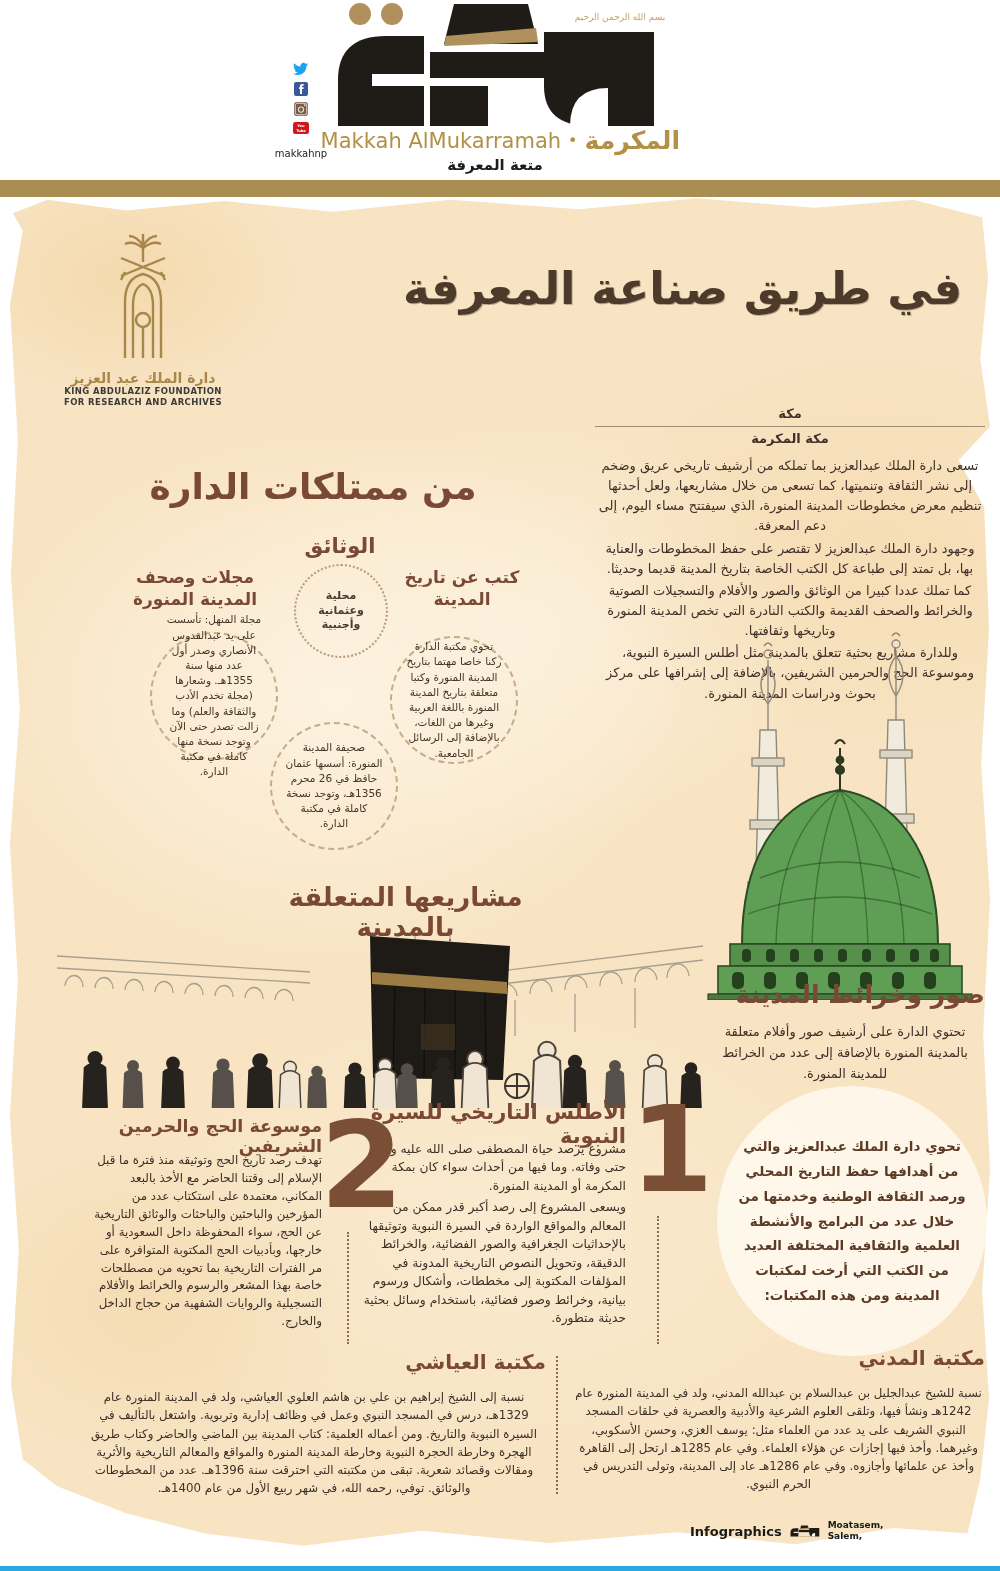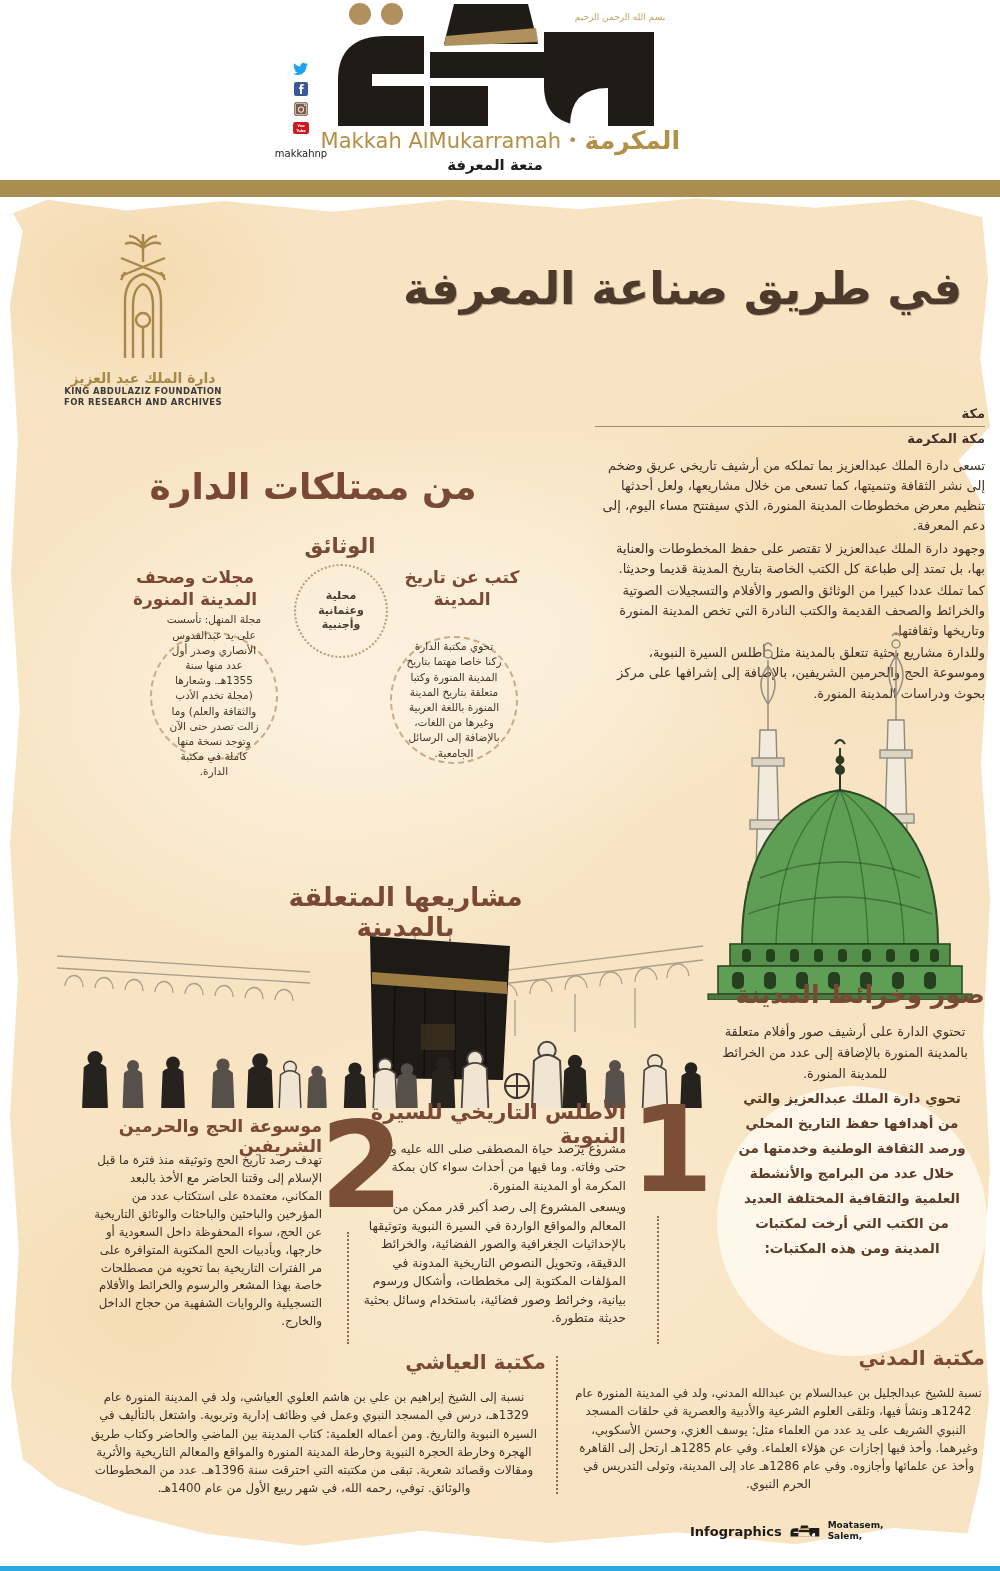--- a/index.html
+++ b/index.html
@@ -39,21 +39,21 @@
   #darah-name-ar{color:#a8874a;font-weight:bold;font-size:14px;margin-top:2px;}
   .darah-en{color:#3a3a3a;font-weight:bold;font-size:8.5px;letter-spacing:.4px;line-height:1.35;}
 
   
   #main-title{left:390px;top:262px;width:585px;text-align:center;direction:rtl;
     color:#4d3a2b;font-size:45px;font-weight:bold;text-shadow:1px 1px 0 rgba(77,58,43,.35);}
   #sub-title{left:160px;top:348px;width:815px;text-align:center;direction:rtl;
     color:#4d3a2b;font-size:27px;font-weight:bold;text-shadow:1px 1px 0 rgba(77,58,43,.3);}
 
   
-  #article{left:595px;top:406px;width:390px;direction:rtl;text-align:right;color:#41302a;}
+  #article{left:595px;top:406px;width:390px;direction:rtl;text-align:center;color:#41302a;}
   #article .kicker{font-size:13px;font-weight:bold;}
   #article .rule{border-top:1px solid #9b8e76;margin:5px 0 4px 0;}
   #article .city{font-size:13px;font-weight:bold;margin-bottom:10px;}
   #article p{font-size:13px;line-height:1.55;margin:0 0 2px 0;}
 
   
   .brown-h{color:#7a4935;font-weight:bold;direction:rtl;}
   #poss-heading{left:128px;top:466px;width:370px;text-align:center;font-size:36px;}
   #docs-label{left:240px;top:534px;width:200px;text-align:center;font-size:21px;}
   #docs-circle{left:294px;top:564px;width:94px;height:94px;border:2px dotted #bb9a78;border-radius:50%;
@@ -81,21 +81,21 @@
   #dot1{left:657px;top:1216px;height:128px;}
   #dot2{left:347px;top:1232px;height:112px;}
   #atlas-heading{left:368px;top:1100px;width:258px;text-align:right;font-size:21px;}
   #atlas-text{left:356px;top:1140px;width:270px;direction:rtl;text-align:right;font-size:12.3px;line-height:1.5;color:#3c2f28;}
   #atlas-text p{margin:0 0 3px 0;}
   #enc-heading{left:90px;top:1116px;width:232px;text-align:right;font-size:17.5px;}
   #enc-text{left:86px;top:1152px;width:236px;direction:rtl;text-align:right;font-size:11.8px;line-height:1.52;color:#3c2f28;}
 
   
   #lib-circle{left:717px;top:1086px;width:270px;height:270px;border-radius:50%;background:rgba(255,250,240,.85);
-    display:flex;justify-content:center;}
+    display:flex;align-items:center;justify-content:center;}
   #lib-circle-text{width:230px;text-align:center;direction:rtl;color:#5b3a26;font-size:13.5px;line-height:1.85;font-weight:bold;}
 
   
   #ayyashi-heading{left:330px;top:1350px;width:216px;text-align:right;font-size:20px;}
   #ayyashi-text{left:82px;top:1388px;width:464px;direction:rtl;text-align:center;font-size:11.8px;line-height:1.55;color:#3c2f28;}
   #lib-divider{left:556px;top:1356px;height:138px;}
   #madani-heading{left:768px;top:1346px;width:217px;text-align:right;font-size:20px;}
   #madani-text{left:572px;top:1384px;width:413px;direction:rtl;text-align:center;font-size:11.8px;line-height:1.55;color:#3c2f28;}
 
   
@@ -198,20 +198,21 @@
     <p>وللدارة مشاريع بحثية تتعلق بالمدينة مثل أطلس السيرة النبوية، وموسوعة الحج والحرمين الشريفين، بالإضافة إلى إشرافها على مركز بحوث ودراسات المدينة المنورة.</p>
   </div>
 
   <div class="abs brown-h" id="poss-heading">من ممتلكات الدارة</div>
   <div class="abs brown-h" id="docs-label">الوثائق</div>
   <div class="abs" id="docs-circle">محلية وعثمانية وأجنبية</div>
   <div class="abs brown-h" id="mag-heading">مجلات وصحف المدينة المنورة</div>
   <div class="abs brown-h" id="books-heading">كتب عن تاريخ المدينة</div>
   <div class="abs info-circle" id="circle-manhal">مجلة المنهل: تأسست على يد عبدالقدوس الأنصاري وصدر أول عدد منها سنة 1355هـ. وشعارها (مجلة تخدم الأدب والثقافة والعلم) وما زالت تصدر حتى الآن وتوجد نسخة منها كاملة في مكتبة الدارة.</div>
   <div class="abs info-circle" id="circle-library">تحوي مكتبة الدارة ركنا خاصا مهتما بتاريخ المدينة المنورة وكتبا متعلقة بتاريخ المدينة المنورة باللغة العربية وغيرها من اللغات، بالإضافة إلى الرسائل الجامعية.</div>
+  <div class="abs info-circle" id="circle-paper">صحيفة المدينة المنورة: أسسها عثمان حافظ في 26 محرم 1356هـ، وتوجد نسخة كاملة في مكتبة الدارة.</div>
 
   <svg class="abs" style="left:690px;top:608px;" width="300" height="392" viewBox="0 0 300 392">
     <g stroke="#8f897c" stroke-width="1.4" fill="#f1ebdd">
 
       <polygon points="70,122 86,122 92,332 64,332"></polygon>
       <rect x="62" y="150" width="32" height="8" fill="#ddd5c3"></rect>
       <rect x="60" y="212" width="36" height="9" fill="#ddd5c3"></rect>
       <rect x="58" y="274" width="40" height="9" fill="#ddd5c3"></rect>
       <path d="M78,122 L78,52" fill="none"></path>
       <path d="M78,96 Q64,76 78,58 Q92,76 78,96" fill="none"></path>

